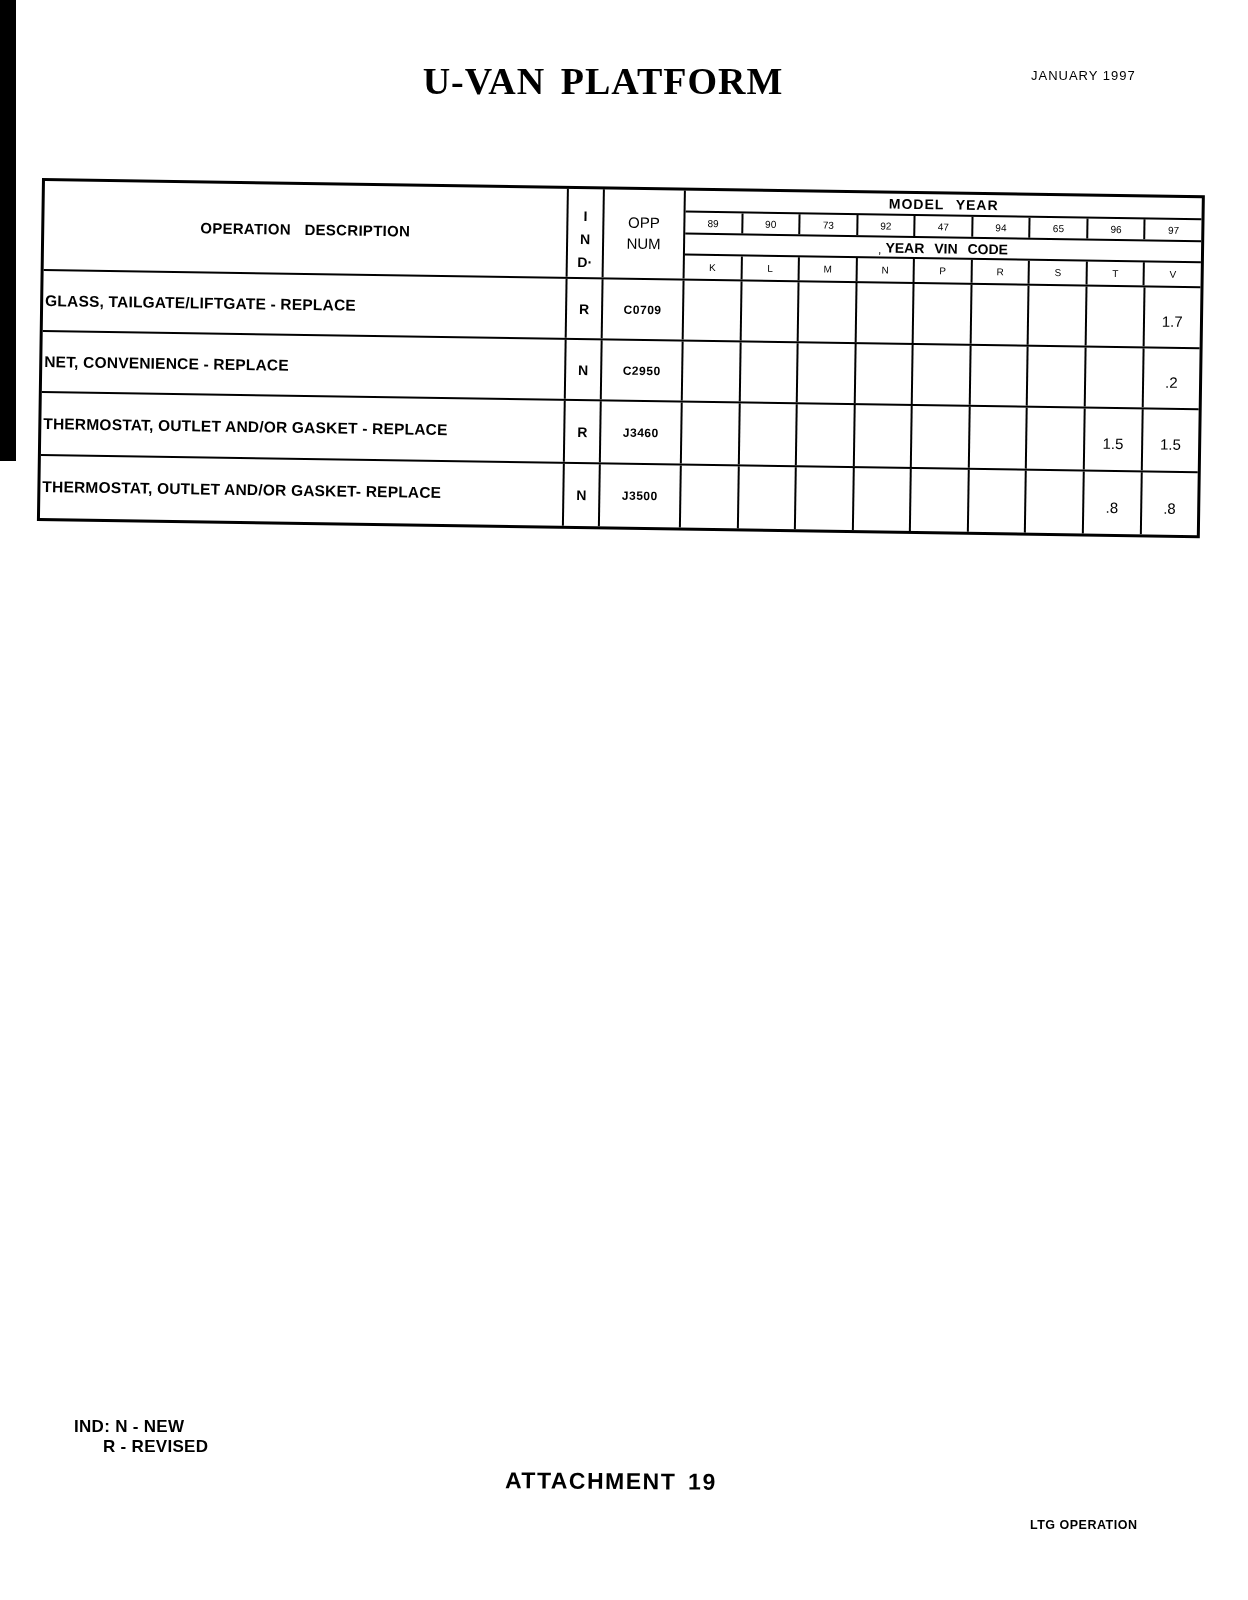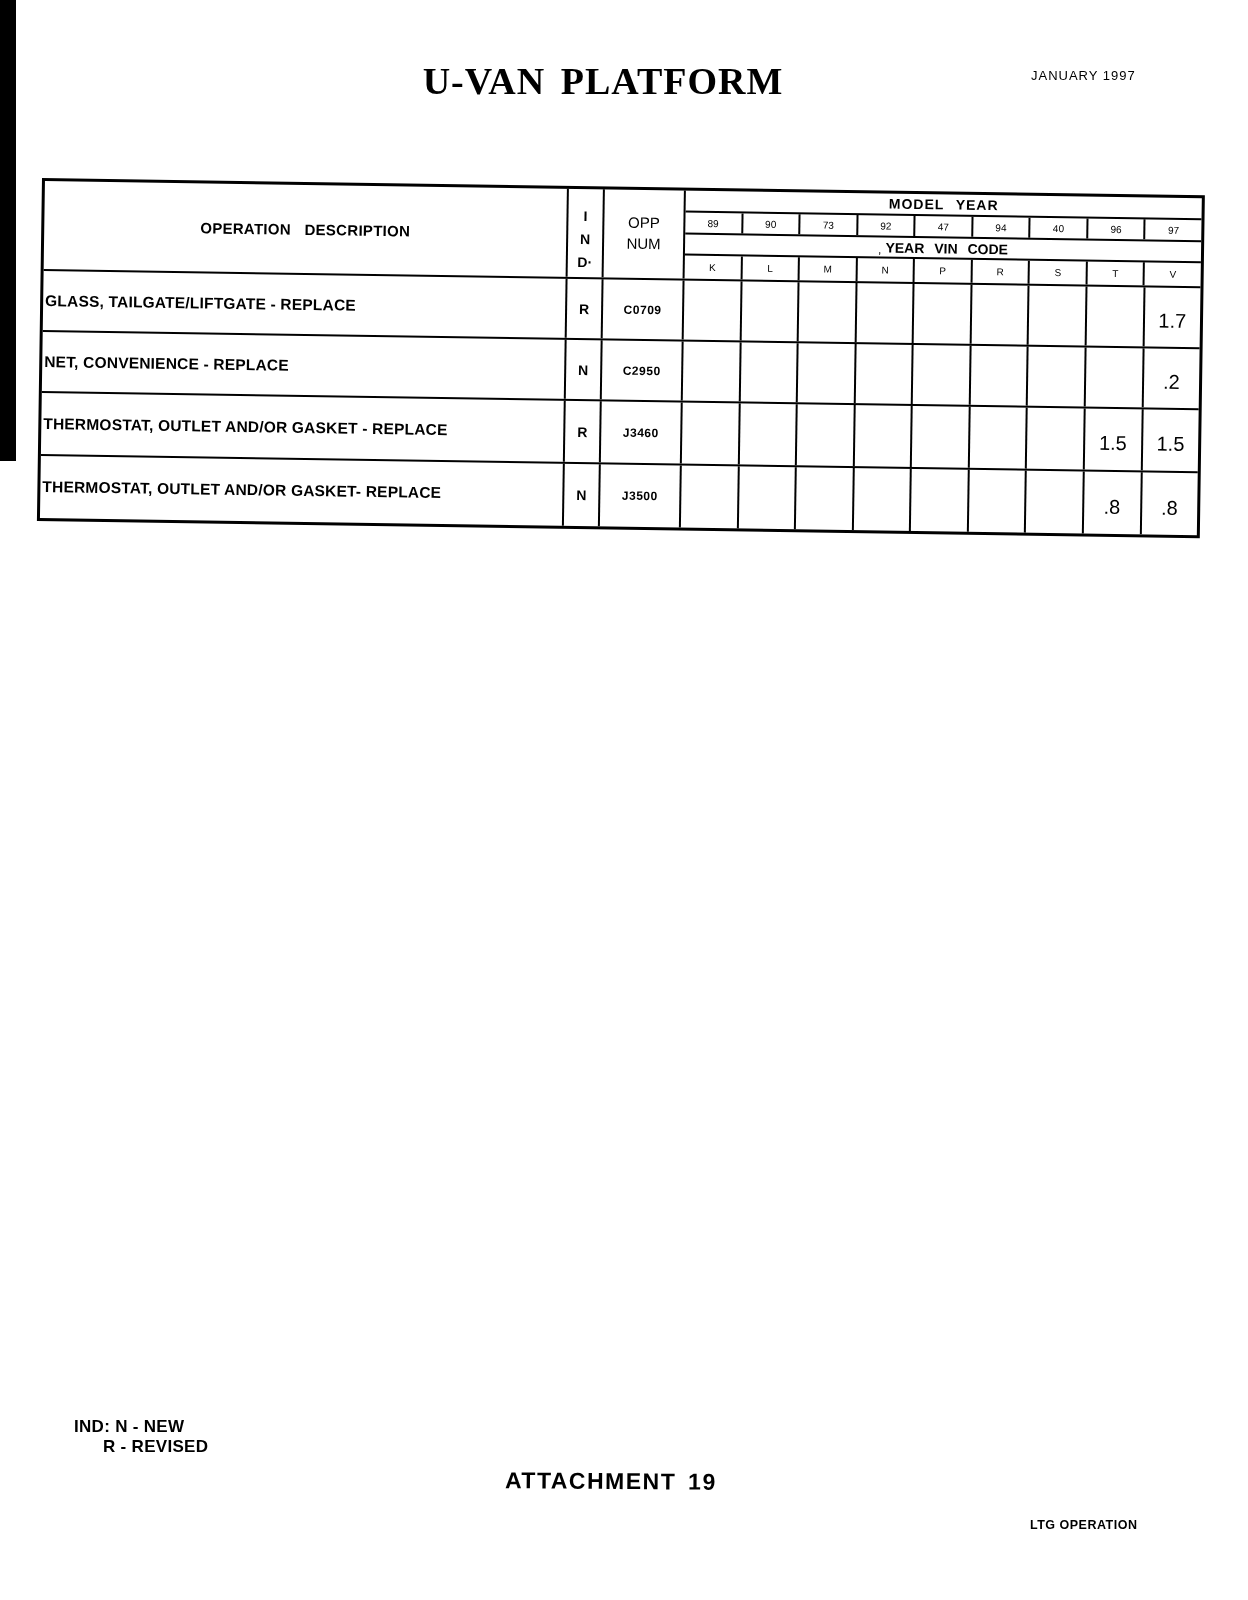--- a/index.html
+++ b/index.html
@@ -62,21 +62,21 @@
   .band-vc{height:21px;border-bottom:2px solid #000;
            font-size:14px;font-weight:bold;word-spacing:6px;}
   .band-lt{flex:1;display:flex;align-items:stretch;}
   .vin-comma{font-size:12px;font-weight:normal;margin-right:4px;position:relative;top:2px;}
   .ycell{
     flex:1;border-right:2px solid #000;box-sizing:border-box;
     display:flex;align-items:center;justify-content:center;
     font-size:10px;font-weight:normal;
   }
   .ycell:last-child{border-right:none;}
-  .row .ycell{font-weight:normal;font-size:20px;padding-top:8px;align-items:center;}
+  .row .ycell{font-weight:normal;font-size:15px;padding-top:8px;align-items:center;}
   .desc-text{font-size:15.5px;font-weight:bold;letter-spacing:.2px;padding-left:2px;}
   .ind-val{font-size:14px;font-weight:bold;}
   .opp-val{font-size:12px;font-weight:bold;letter-spacing:.5px;}
   
   .attachment{
     position:absolute;left:505px;top:1468px;
     font-size:23px;font-weight:bold;letter-spacing:1.5px;word-spacing:4px;
     transform:rotate(0.45deg);
   }
   .legend{
@@ -122,21 +122,21 @@
       </div>
       <div class="c-years">
         <div class="band band-my">MODEL YEAR</div>
         <div class="band band-cells">
             <div class="ycell">89</div>
             <div class="ycell">90</div>
             <div class="ycell">73</div>
             <div class="ycell">92</div>
             <div class="ycell">47</div>
             <div class="ycell">94</div>
-            <div class="ycell">40</div>
+            <div class="ycell">65</div>
             <div class="ycell">96</div>
             <div class="ycell">97</div>
           </div>
         <div class="band band-vc">
             <span class="vin-comma">,</span>
             <span>YEAR VIN CODE</span>
           </div>
         <div class="band band-lt">
             <div class="ycell">K</div>
             <div class="ycell">L</div>

